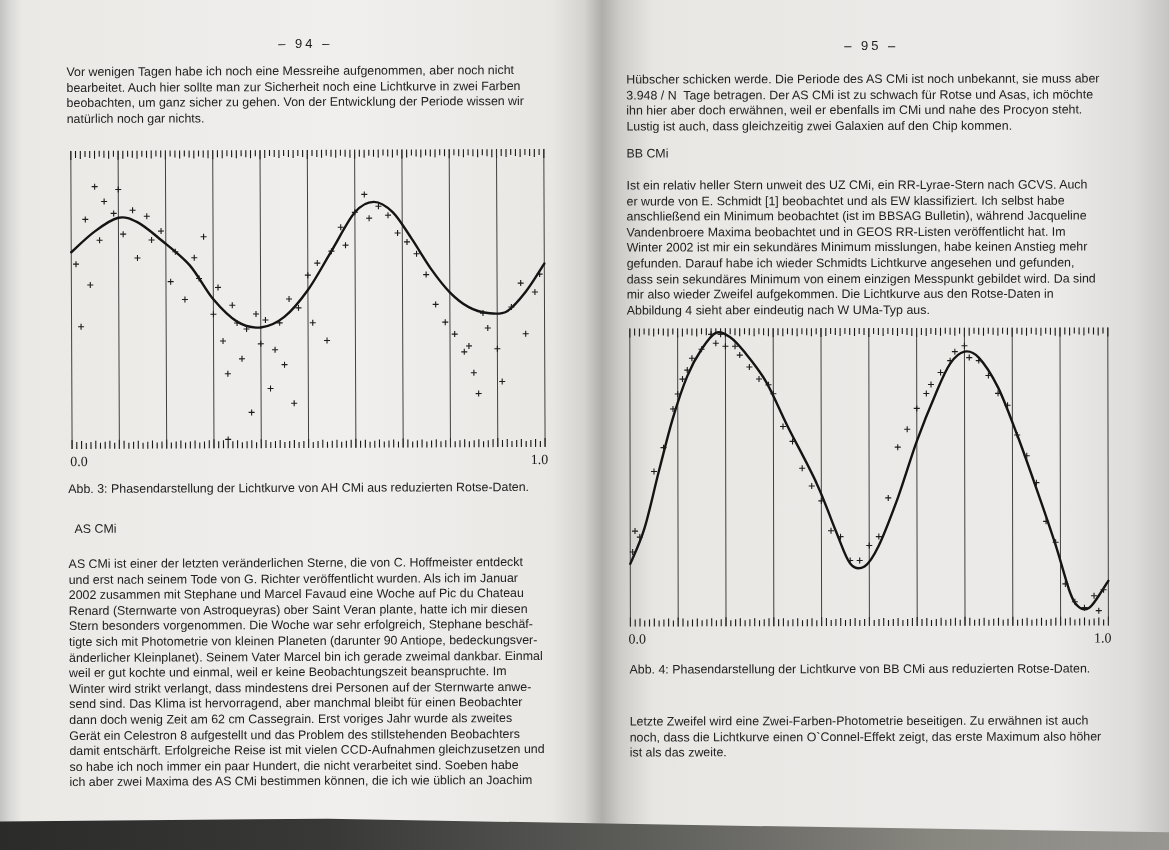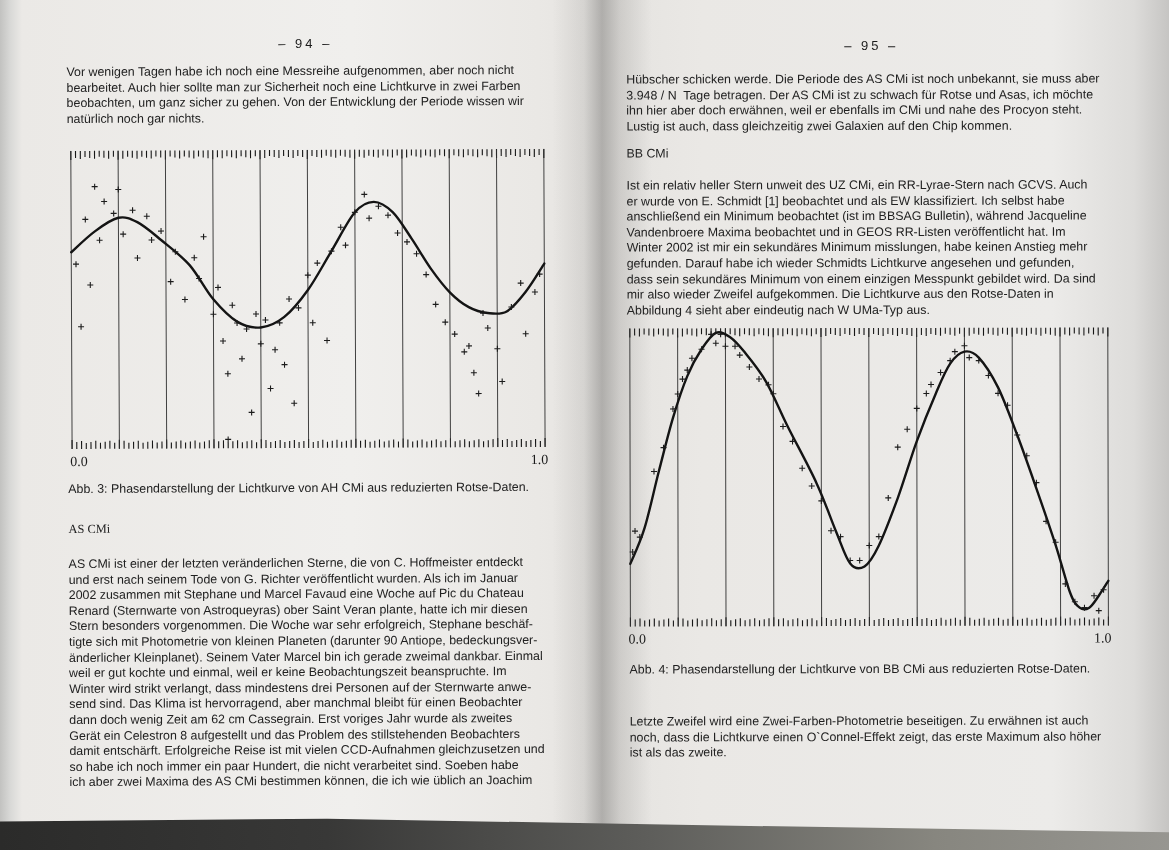--- a/index.html
+++ b/index.html
@@ -25,21 +25,21 @@
   .tblock{position:absolute;font-size:12.4px;line-height:15.6px;}
   .tline{white-space:pre;}
   .caption{position:absolute;font-size:12.4px;white-space:pre;}
   .heading{position:absolute;font-size:12.4px;white-space:pre;}
   .chart{position:absolute;}
   .chart svg{display:block;}
   
   .lp-intro{left:68px;top:64px;}
   .lp-chart{left:66px;top:146px;width:482px;height:326px;}
   .lp-caption{left:68px;top:481px;}
-  .lp-heading{left:68px;top:521px;font-family:Liberation Serif, serif;}
+  .lp-heading{left:74px;top:521px;}
   .lp-body{left:68px;top:556px;}
   
   .rp-intro{left:42px;top:72px;}
   .rp-heading{left:42px;top:146px;}
   .rp-body{left:42px;top:178px;}
   .rp-chart{left:41px;top:324px;width:488px;height:330px;}
   .rp-caption{left:44px;top:662px;}
   .rp-closing{left:44px;top:714px;}
 </style>
 </head>

